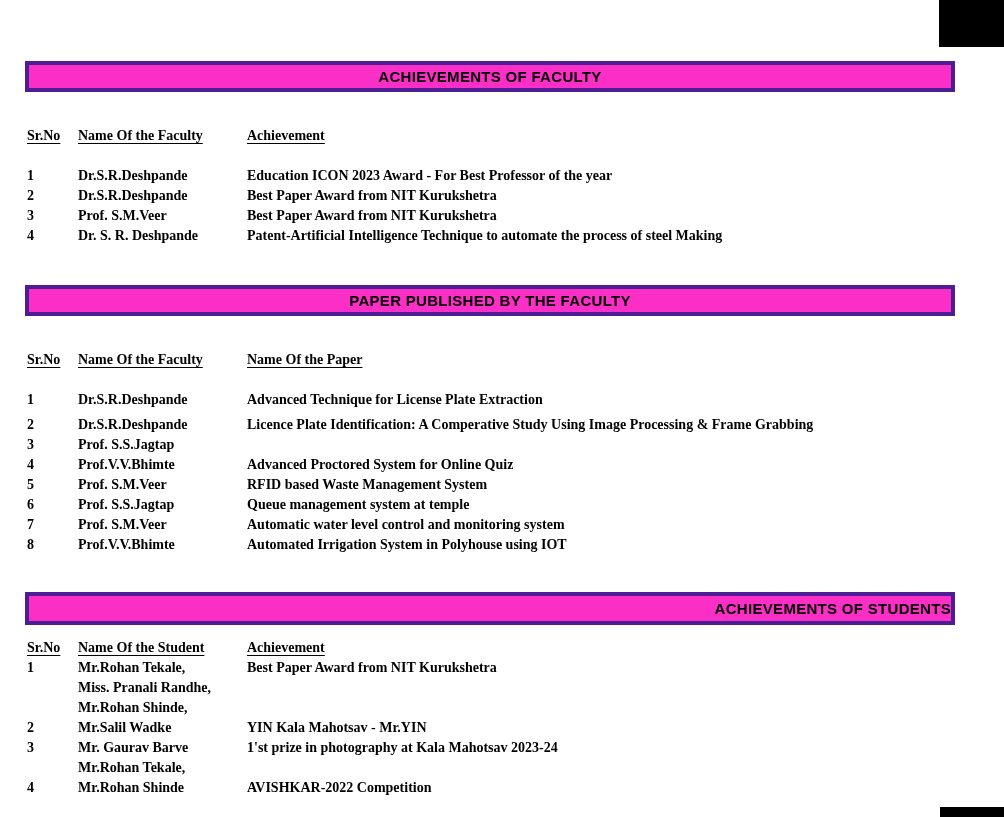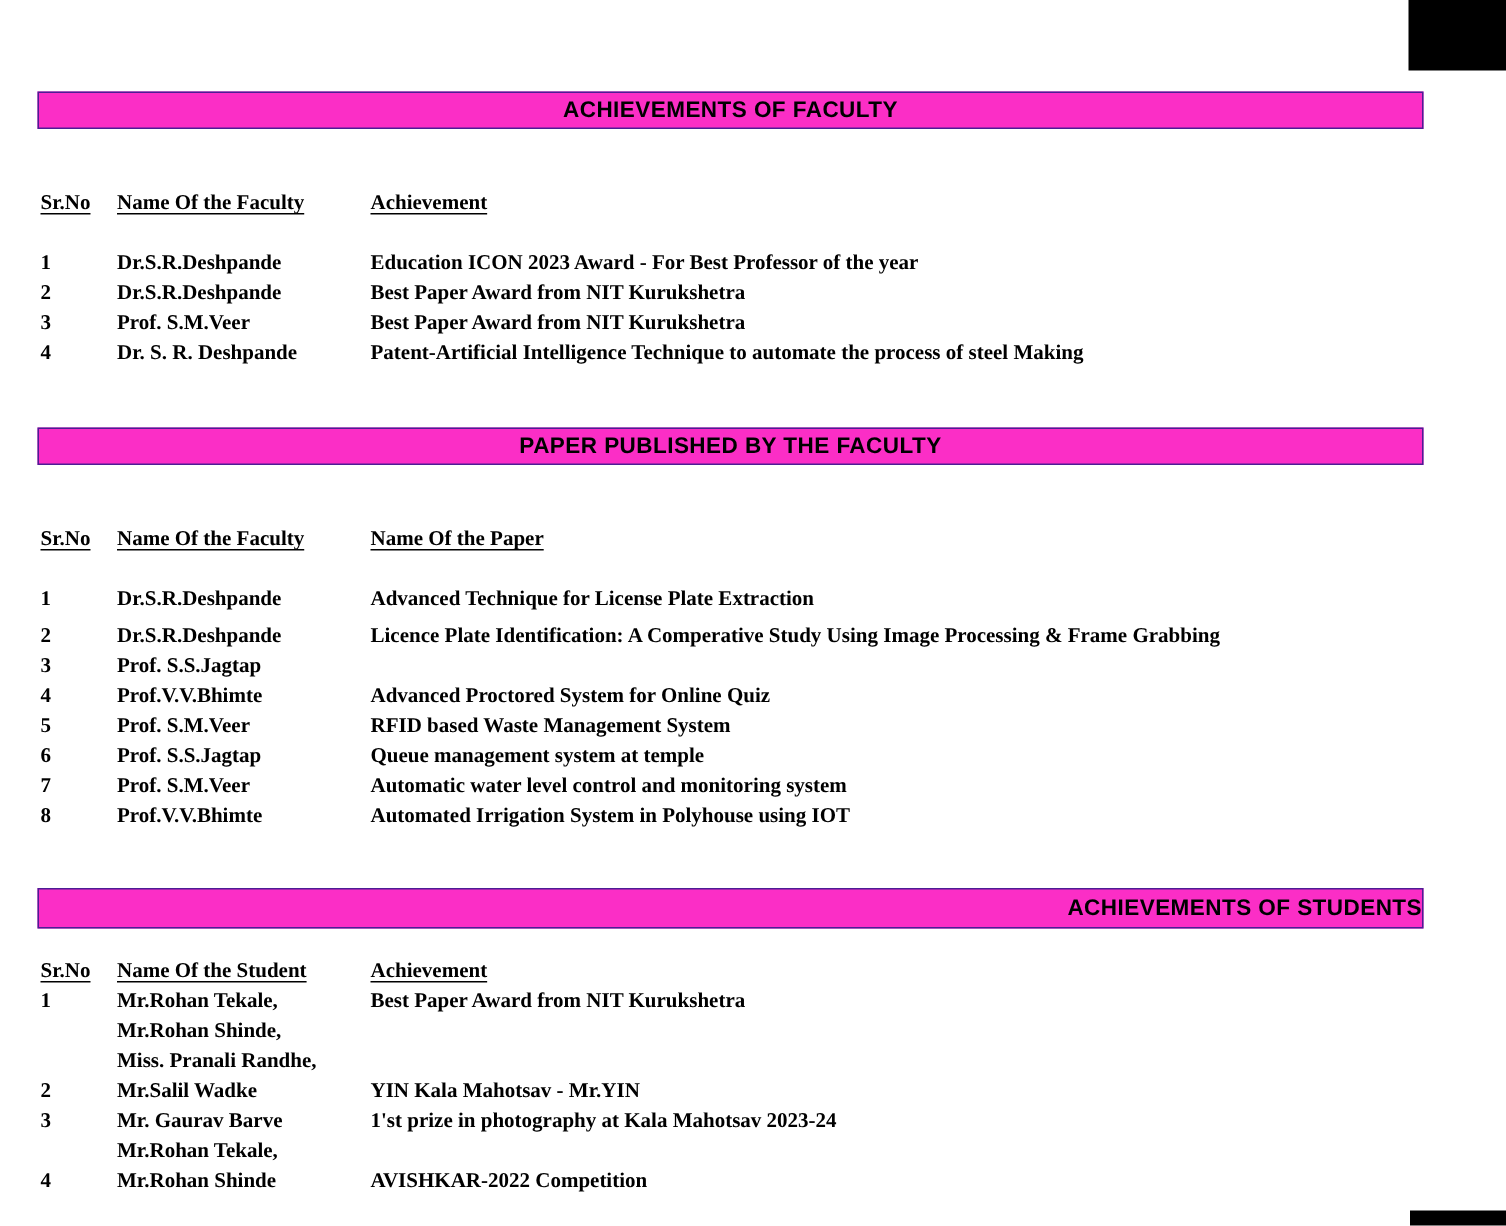--- a/index.html
+++ b/index.html
@@ -12,21 +12,21 @@
     color: #000000;
   }
   .corner-block { position: absolute; background: #000000; }
   .corner-block.top-right    { left: 939px; top: 0;     width: 65px; height: 47px; }
   .corner-block.bottom-right { left: 940px; top: 807px; width: 64px; height: 10px; }
 
   .banner {
     position: absolute;
     left: 25px; width: 922px;
     background: #FB2EC6;
-    border: 1px solid #4c1d95;
+    border: 4px solid #4c1d95;
     display: flex; align-items: center; justify-content: center;
     font-family: "Liberation Sans", sans-serif;
     font-weight: bold;
     font-size: 15px;
     letter-spacing: 0.3px;
     color: #000000;
   }
   .banner.faculty  { top: 61px;  height: 23px; }
   .banner.papers   { top: 285px; height: 23px; align-items: center; }
   .banner.students { top: 592px; height: 25px; justify-content: flex-end; }
@@ -148,22 +148,22 @@
 <div class="doc-table students">
   <div class="t-row">
     <span class="cell hdr hdr-cell">Sr.No</span>
     <span class="cell hdr hdr-cell">Name Of the Student</span>
     <span class="cell hdr hdr-cell">Achievement</span>
   </div>
   <div class="t-row">
     <span class="cell">1</span>
     <span class="cell">
       <div class="name-line">Mr.Rohan Tekale,</div>
+      <div class="name-line">Miss. Pranali Randhe,</div>
       <div class="name-line">Mr.Rohan Shinde,</div>
-      <div class="name-line">Miss. Pranali Randhe,</div>
     </span>
     <span class="cell">Best Paper Award from NIT Kurukshetra</span>
   </div>
   <div class="t-row">
     <span class="cell">2</span>
     <span class="cell">
       <div class="name-line">Mr.Salil Wadke</div>
     </span>
     <span class="cell">YIN Kala Mahotsav - Mr.YIN</span>
   </div>

